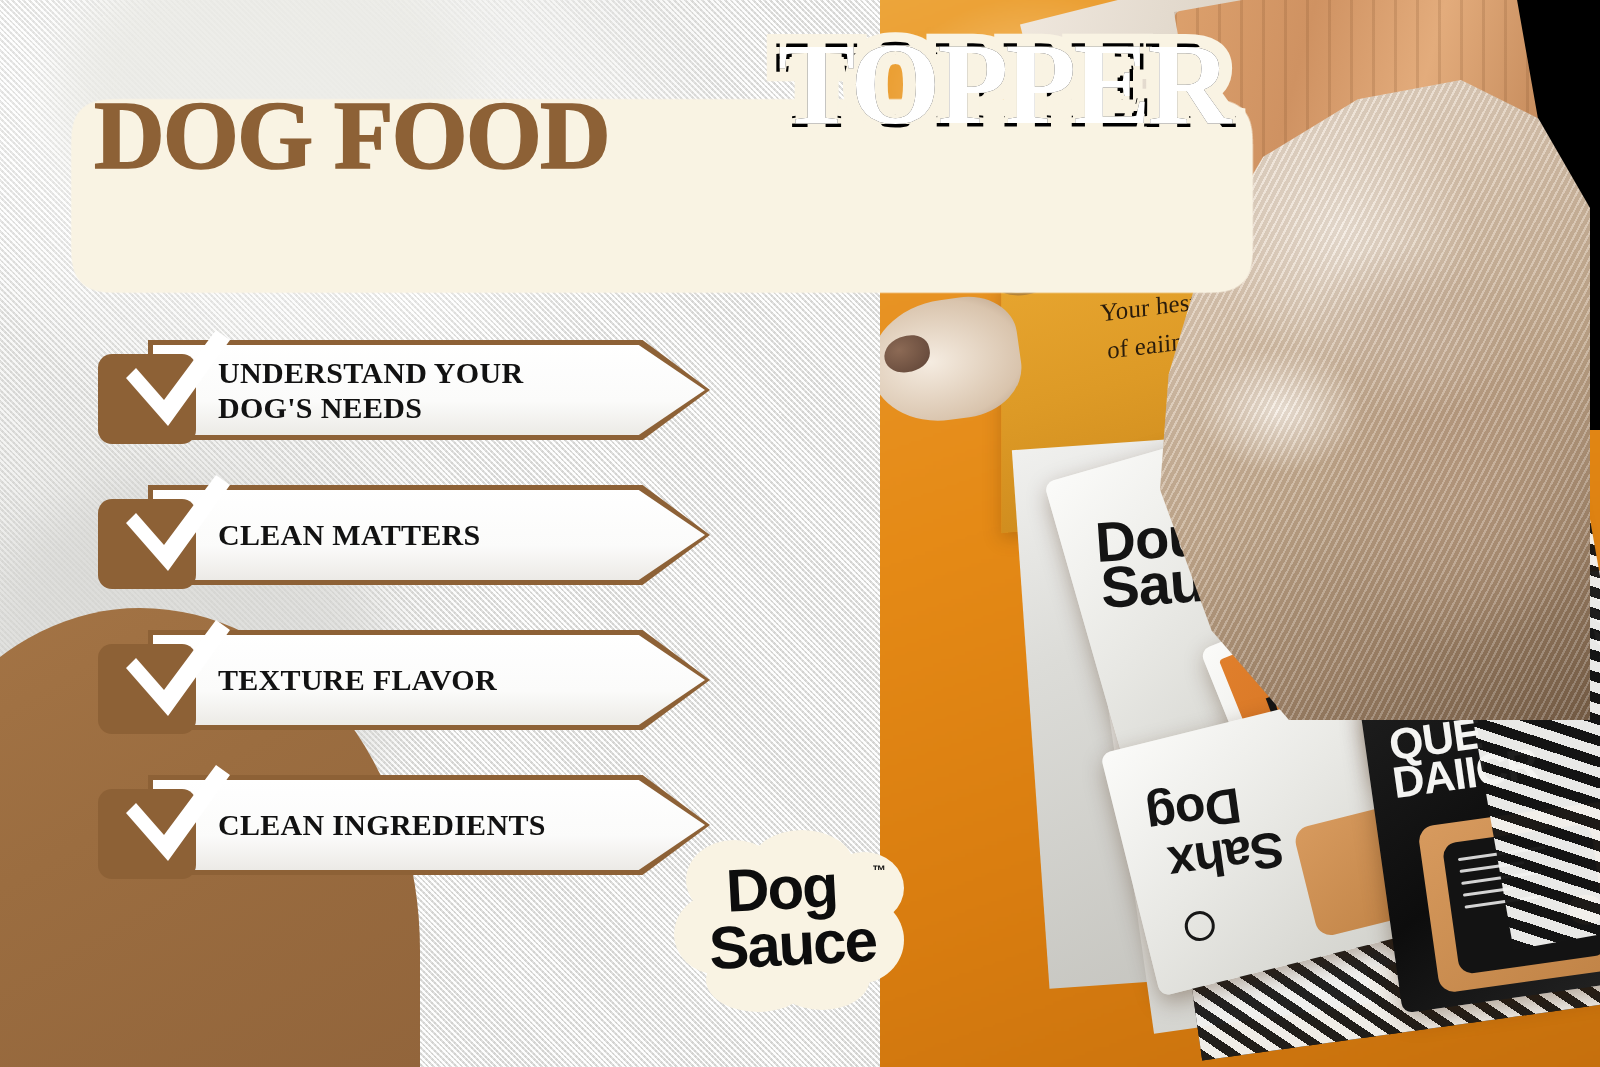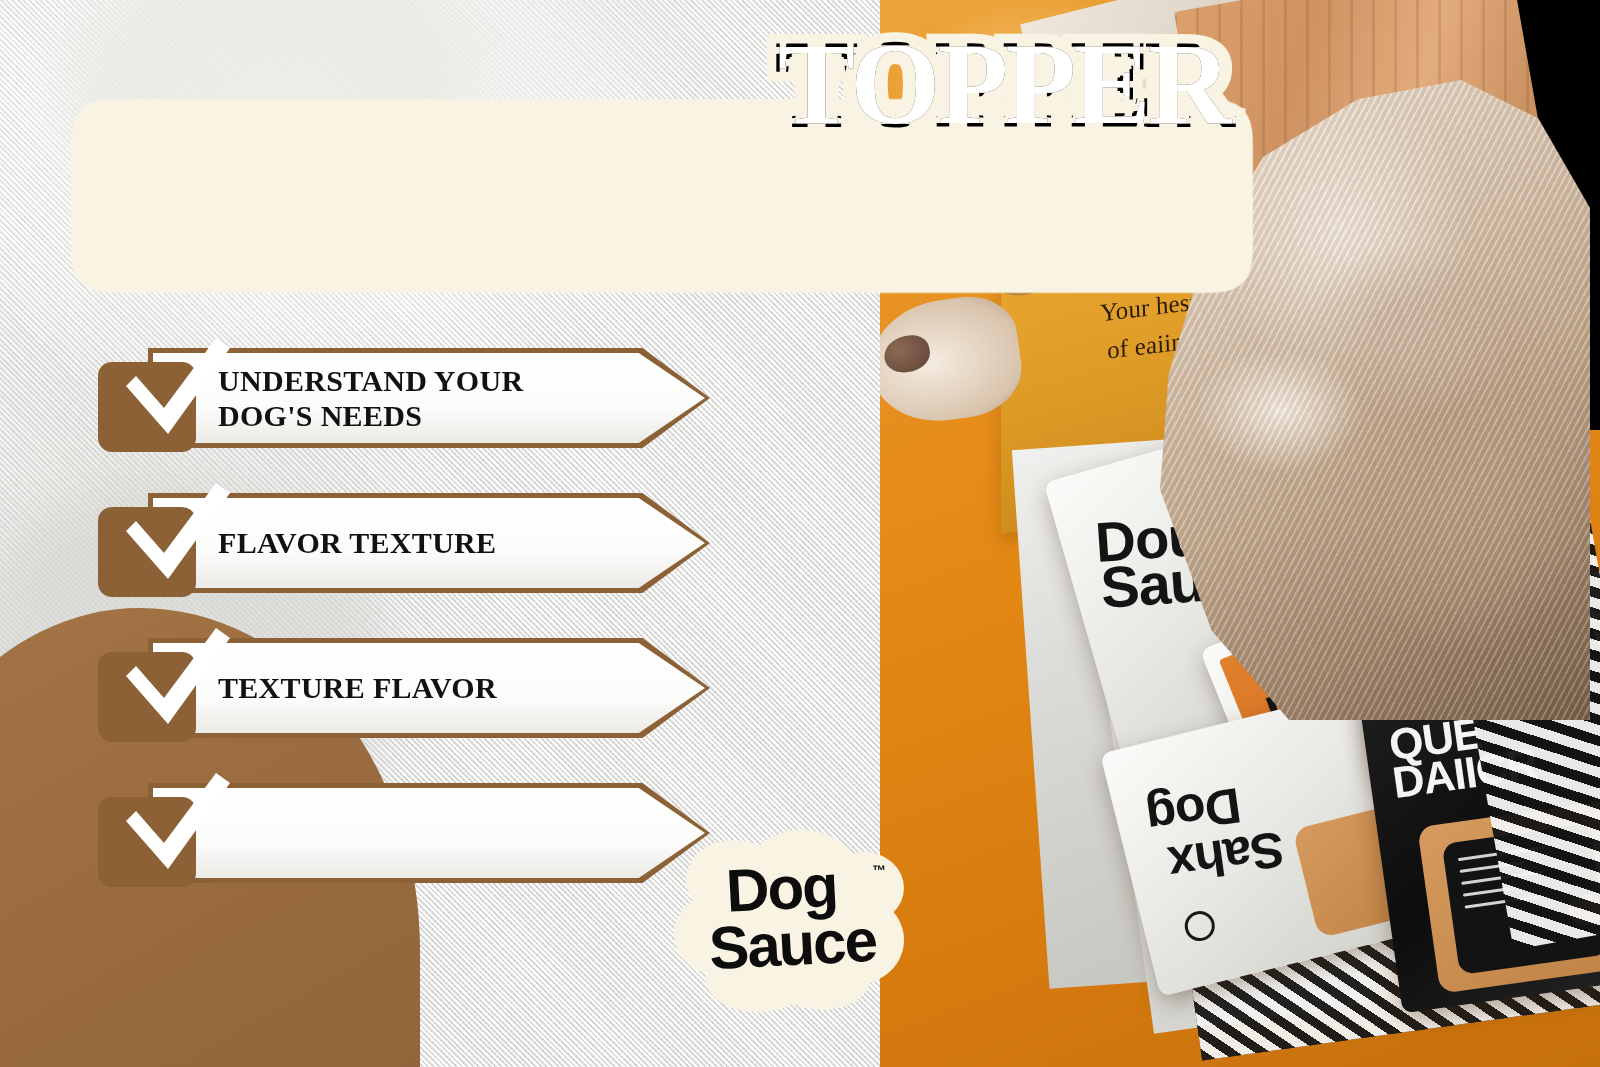--- a/index.html
+++ b/index.html
@@ -227,21 +227,21 @@
     position:absolute; left:712px; top:-58px;
     font-family:"Liberation Serif", serif;
     font-weight:bold; font-size:116px; line-height:.94;
     letter-spacing:-3px;
     color:#f9f3e3;
     -webkit-text-stroke:26px #f9f3e3;
     white-space:nowrap;
   }
 
   
-  .checklist{ position:absolute; left:98px; top:348px; width:620px; }
+  .checklist{ position:absolute; left:98px; top:340px; width:620px; }
   .ck-row{ position:relative; height:100px; margin-bottom:45px; }
 
   .ck-banner{
     position:absolute; left:50px; top:0; width:562px; height:100px;
     background:#8d6136;
     clip-path: polygon(0% 0%, 88% 0%, 100% 50%, 88% 100%, 0% 100%);
     display:flex; align-items:center;
   }
   .ck-banner-in{
     position:absolute; left:5px; top:5px; width:552px; height:90px;
@@ -395,20 +395,21 @@
     <div class="dog-snout"></div>
     <div class="dog-nose"></div>
     <div class="dog-eye"></div>
   </div>
 
   <div class="brown-blob"></div>
 
   <div class="title-wrap">
     <div class="title-sticker"></div>
     <div class="title-line2">
+      <span class="t-brown">DOG FOOD</span>
       <span class="t-outline-back">TOPPER</span>
       <span class="t-outline">TOPPER</span>
     </div>
   </div>
 
   <div class="checklist">
 
     <div class="ck-row">
       <div class="ck-banner">
         <div class="ck-banner-in"></div>
@@ -421,21 +422,21 @@
     </div>
 
     <div class="ck-row">
       <div class="ck-banner">
         <div class="ck-banner-in"></div>
       </div>
       <div class="ck-box"></div>
       <svg class="ck-mark" viewBox="0 0 130 120">
         <path d="M18 56 L28 46 L56 78 L108 8 L122 18 L60 104 Z" fill="#ffffff"></path>
       </svg>
-      <div class="ck-label">FLAVOR TEXTURE</div>
+      <div class="ck-label">CLEAN MATTERS</div>
     </div>
 
     <div class="ck-row">
       <div class="ck-banner">
         <div class="ck-banner-in"></div>
       </div>
       <div class="ck-box"></div>
       <svg class="ck-mark" viewBox="0 0 130 120">
         <path d="M18 56 L28 46 L56 78 L108 8 L122 18 L60 104 Z" fill="#ffffff"></path>
       </svg>
@@ -443,20 +444,21 @@
     </div>
 
     <div class="ck-row">
       <div class="ck-banner">
         <div class="ck-banner-in"></div>
       </div>
       <div class="ck-box"></div>
       <svg class="ck-mark" viewBox="0 0 130 120">
         <path d="M18 56 L28 46 L56 78 L108 8 L122 18 L60 104 Z" fill="#ffffff"></path>
       </svg>
+      <div class="ck-label">CLEAN INGREDIENTS</div>
     </div>
 
   </div>
 
   <div class="logo">
     <svg class="logo-sticker" viewBox="0 0 236 190">
       <g fill="#f9f3e3">
         <ellipse cx="62" cy="58" rx="48" ry="40"></ellipse>
         <ellipse cx="130" cy="44" rx="52" ry="36"></ellipse>
         <ellipse cx="192" cy="66" rx="40" ry="36"></ellipse>

